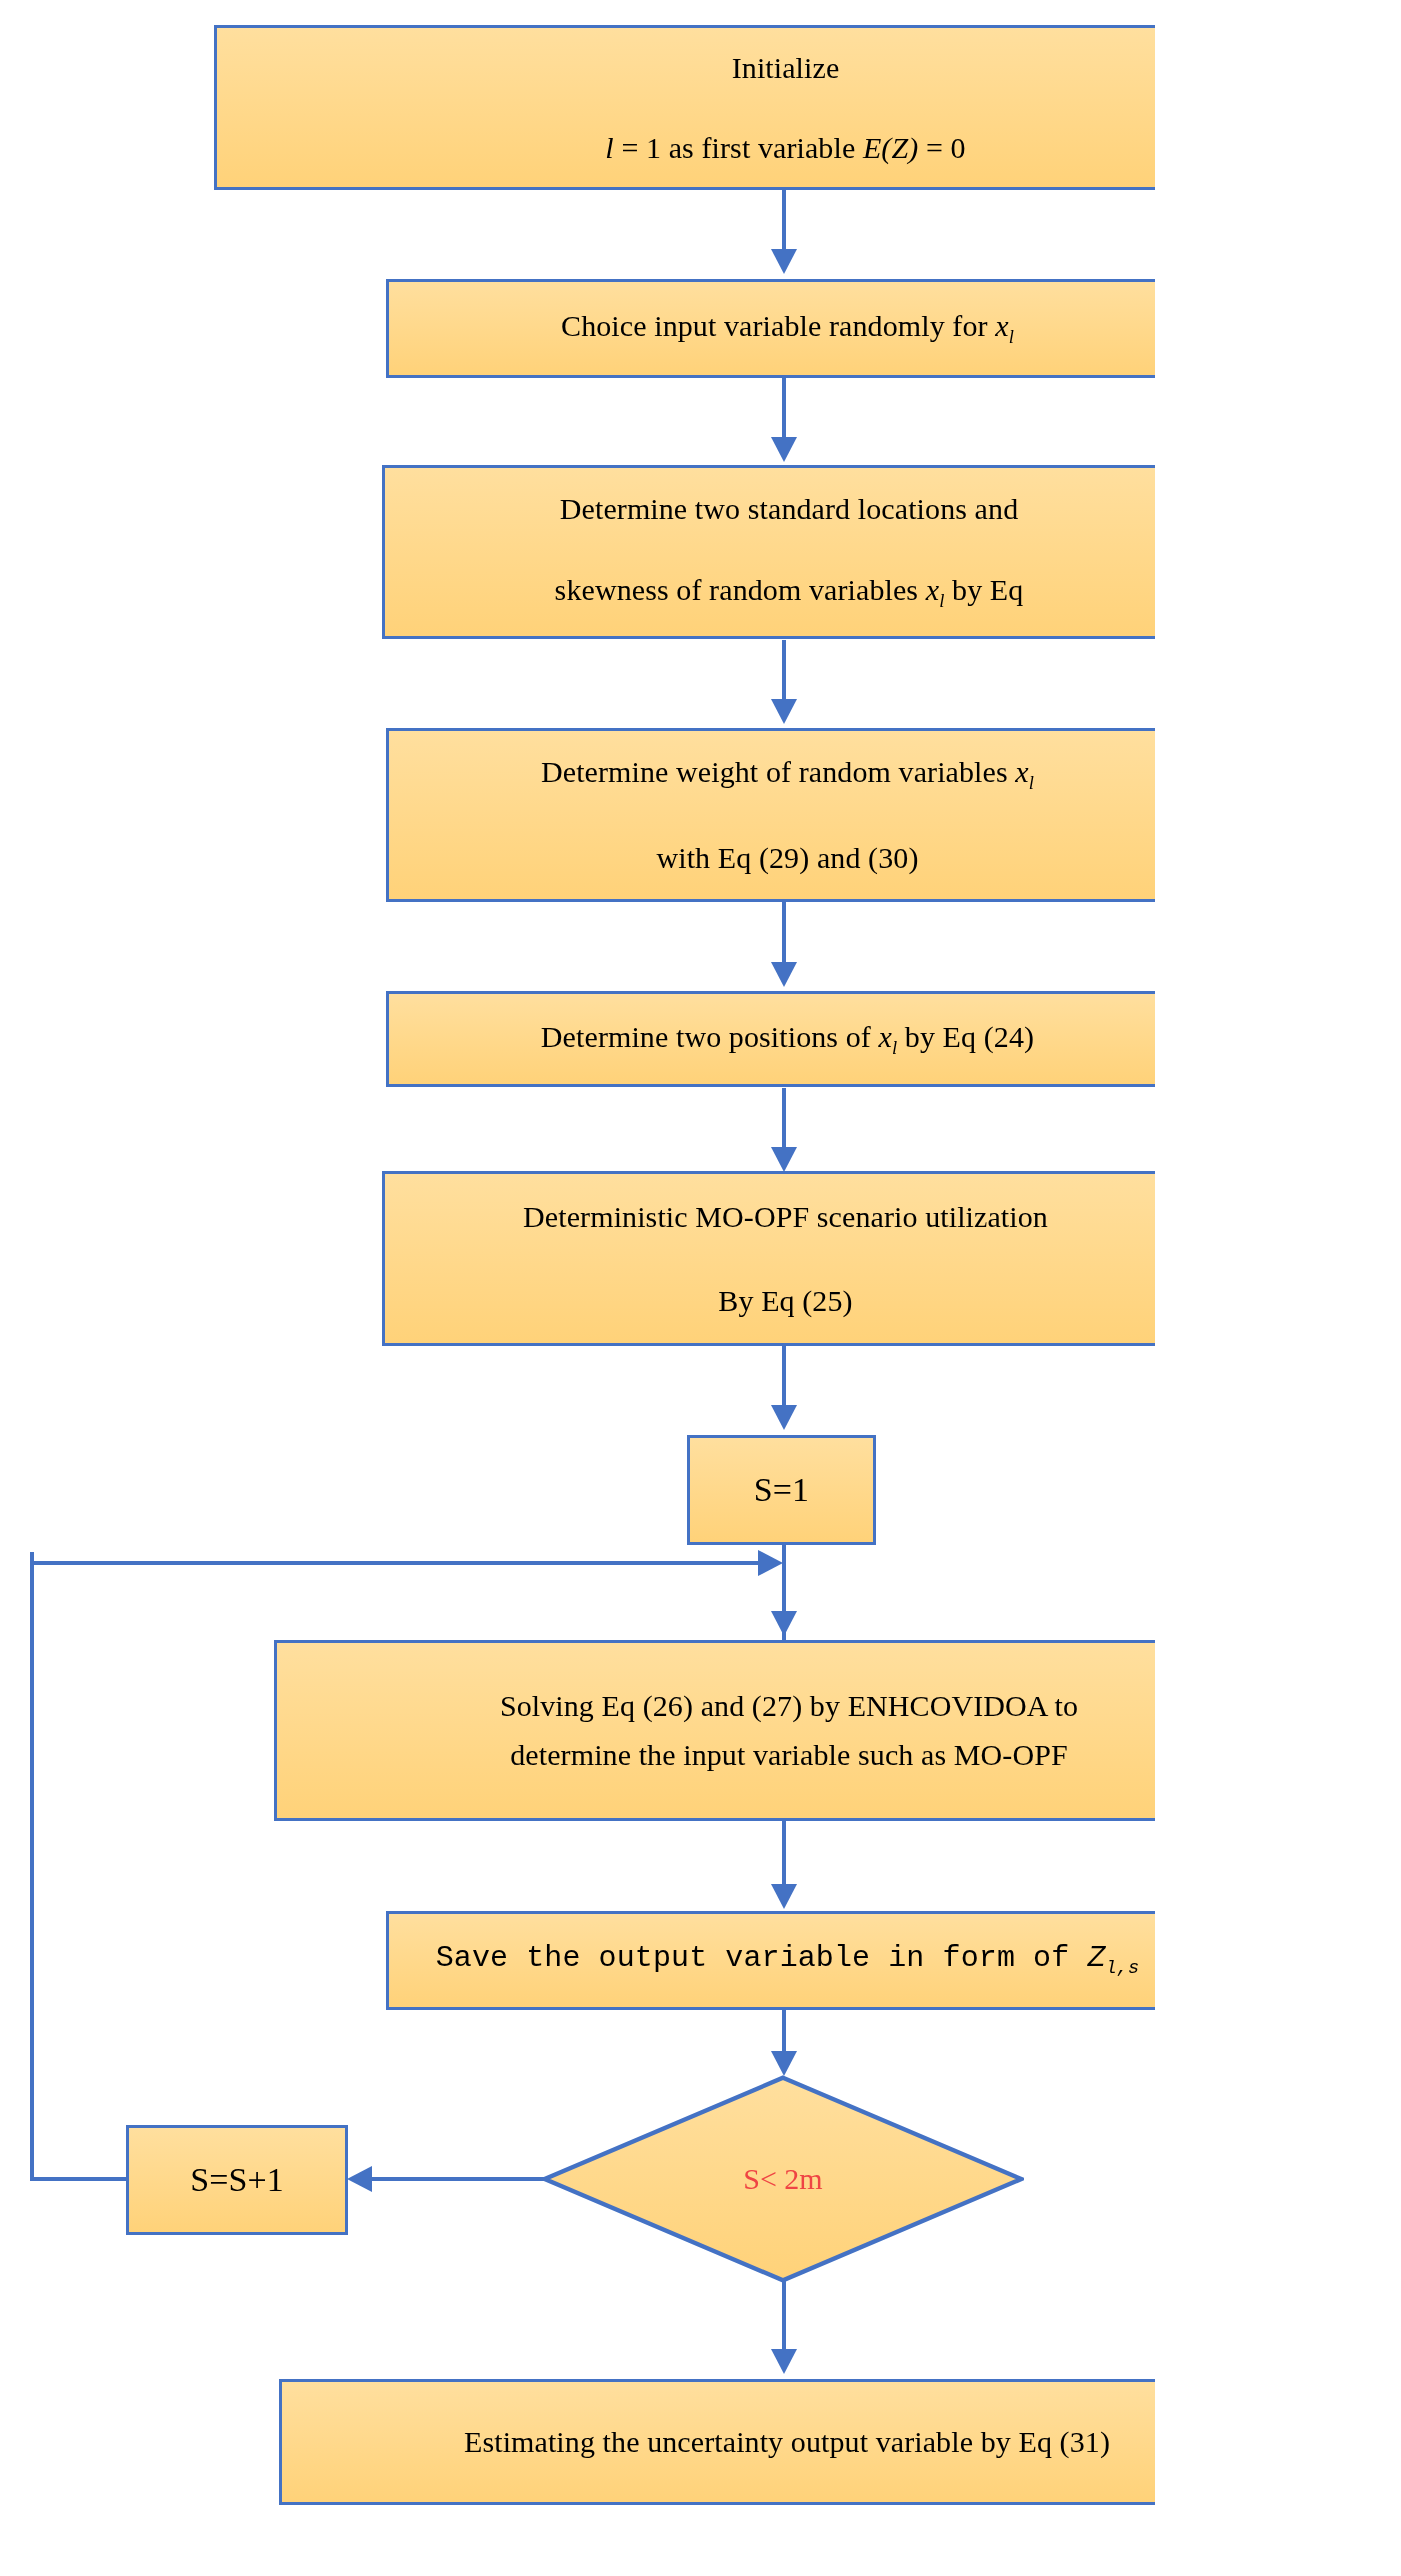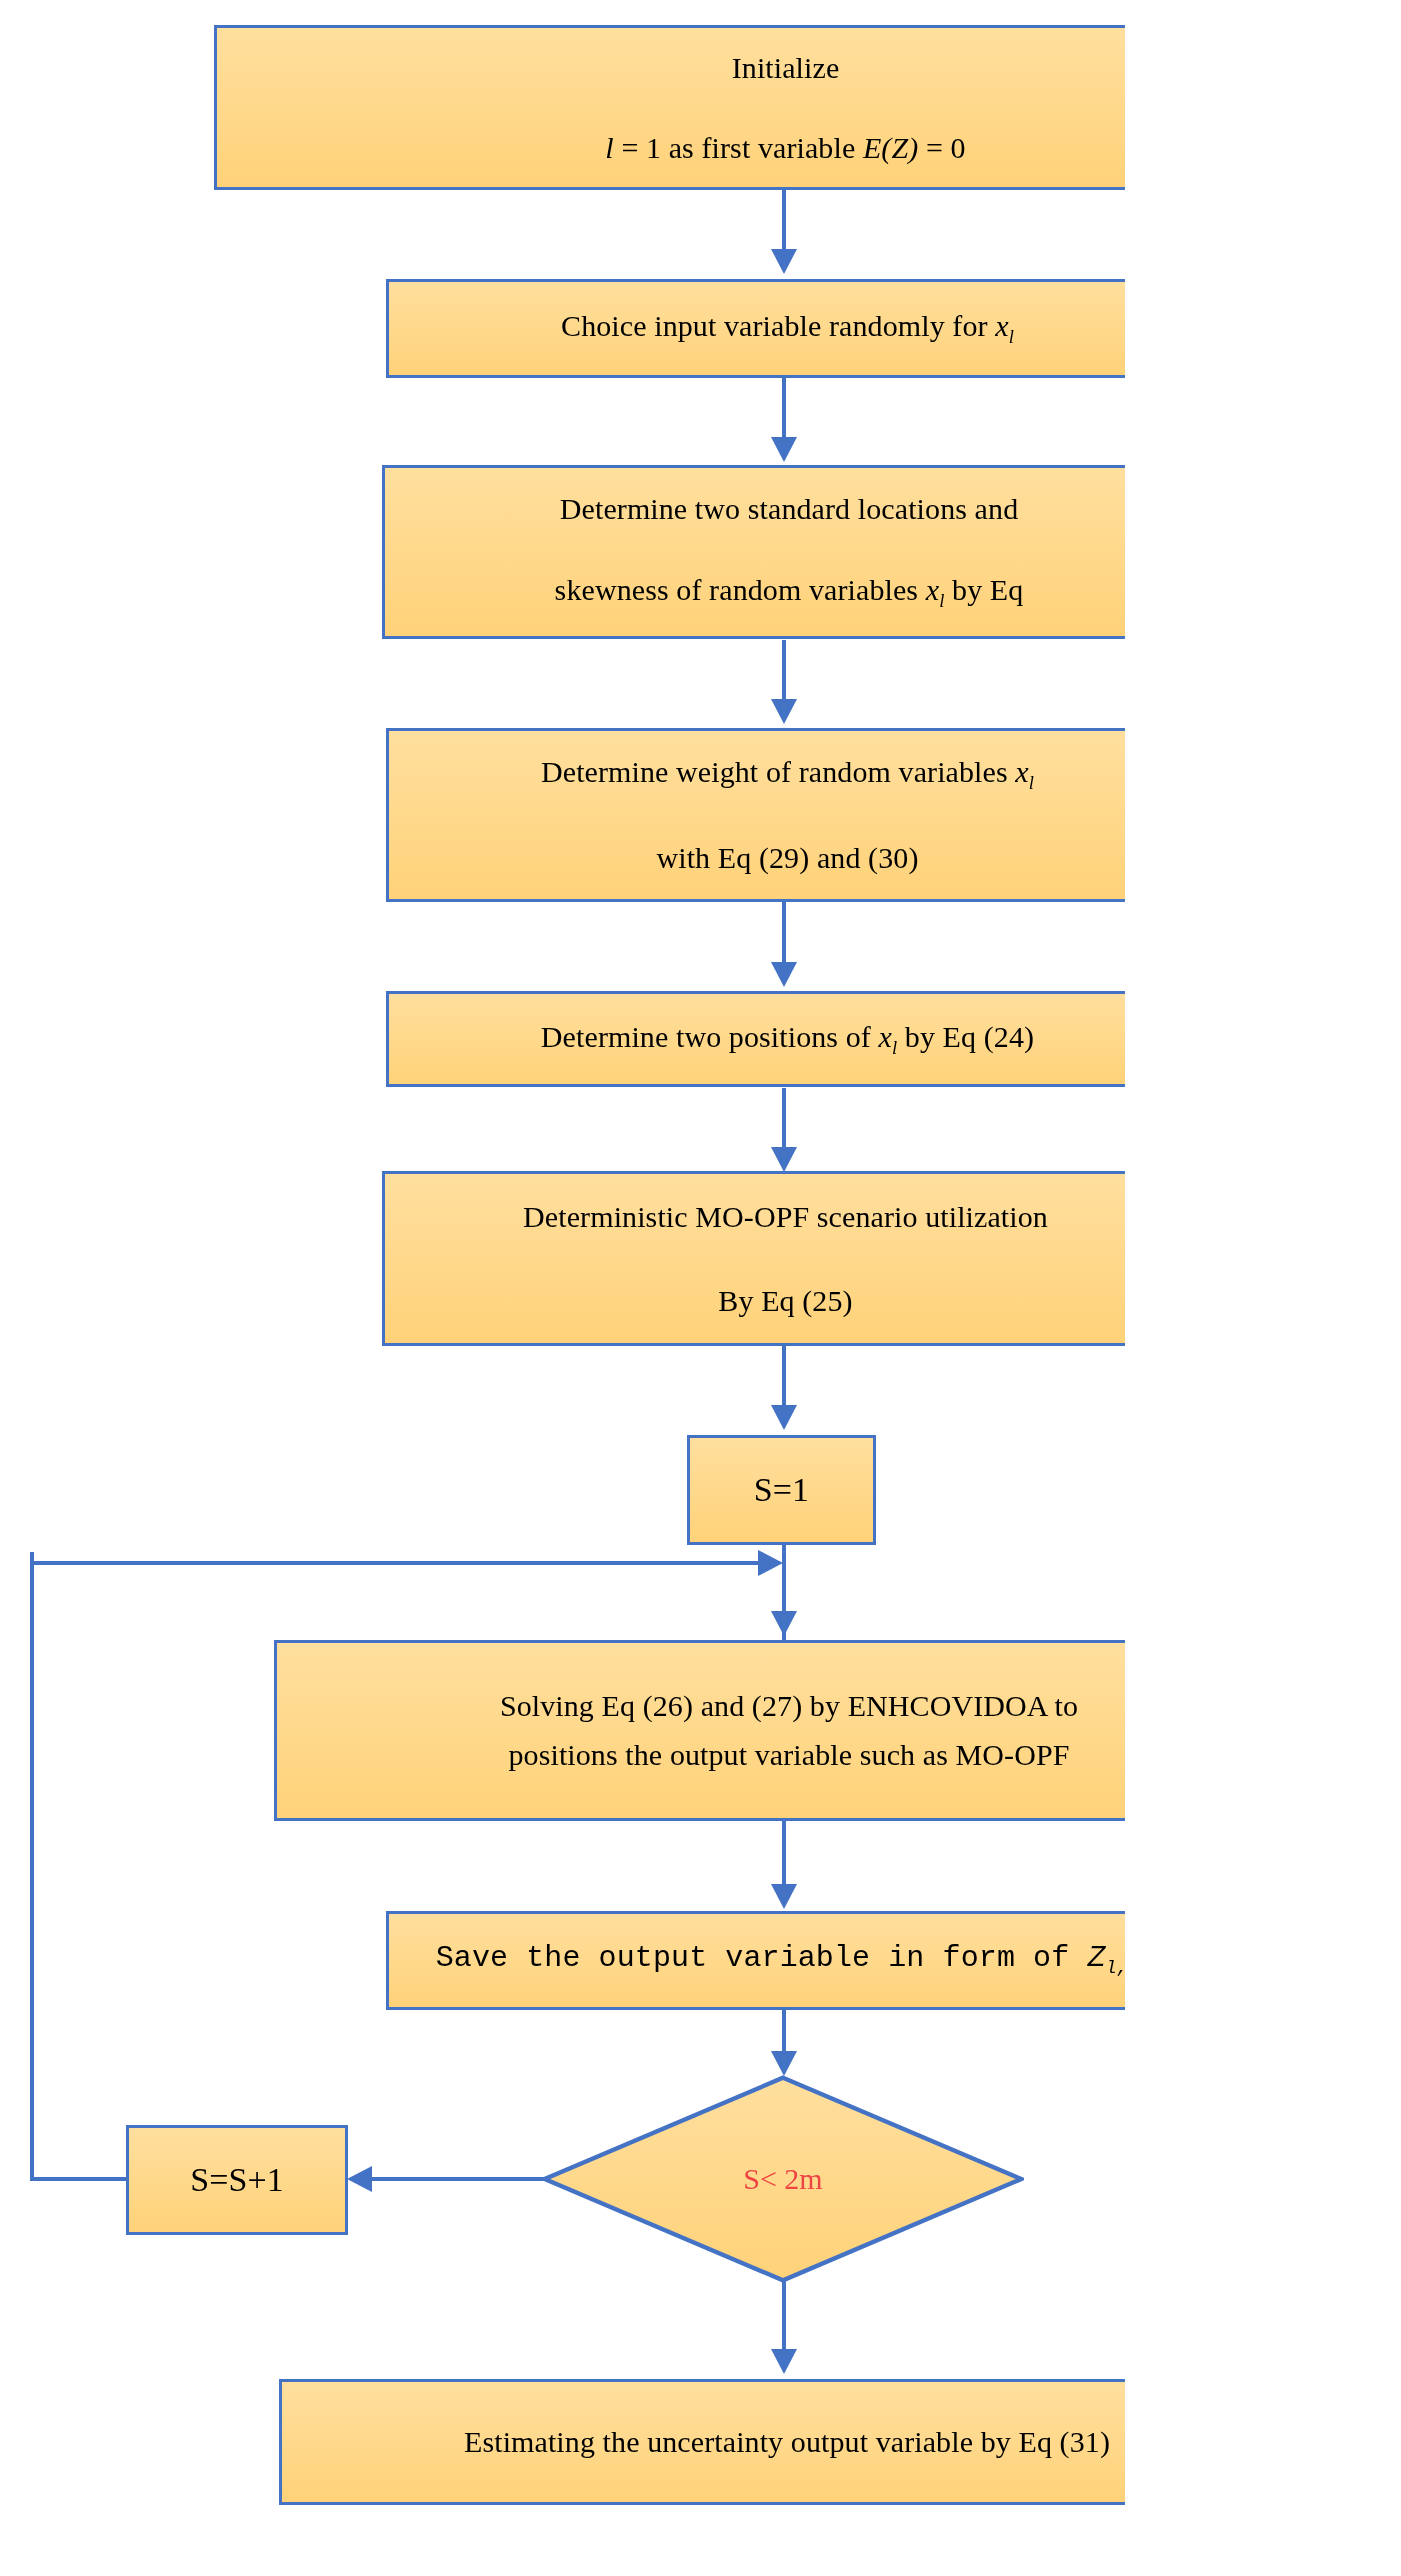--- a/index.html
+++ b/index.html
@@ -9,20 +9,21 @@
   }
   body {
     font-family: "Liberation Serif", "DejaVu Serif", serif;
   }
   #canvas {
     position: relative;
     width: 1125px;
     height: 2576px;
     background: #ffffff;
     overflow: hidden;
+    padding-left: 30px;
   }
   
   .node {
     position: absolute;
     box-sizing: border-box;
     border: 3.3px solid #4472c4;
     background: linear-gradient(180deg, #ffdf9e 0%, #ffd279 100%);
     color: #000000;
     display: flex;
     flex-direction: column;
@@ -156,21 +157,21 @@
     <span class="ln">S=1</span>
   </div>
 
   <div class="vline" style="left:782px; top:1544px; height:96px;"></div>
   <div class="arrow-down" style="left:771px; top:1611px;"></div>
 
   <div class="arrow-right" style="left:758px; top:1550px;"></div>
 
   <div class="node two-line" style="left:274px; top:1640px; width:1030px; height:181px;justify-content:center;">
     <span class="ln">Solving Eq (26) and (27) by ENHCOVIDOA   to</span>
-    <span class="ln">positions the output variable such as MO-OPF</span>
+    <span class="ln">determine the input variable such as MO-OPF</span>
   </div>
 
   <div class="vline" style="left:782px; top:1821px; height:71px;"></div>
   <div class="arrow-down" style="left:771px; top:1884px;"></div>
 
   <div class="node" style="left:386px; top:1911px; width:803px; height:99px;font-family:Liberation Mono, monospace;">
     <span class="ln"><span>Save the output variable in form of   </span><span class="mi">Z</span><span class="sub">l,s</span></span>
   </div>
 
   <div class="vline" style="left:782px; top:2010px; height:52px;"></div>

